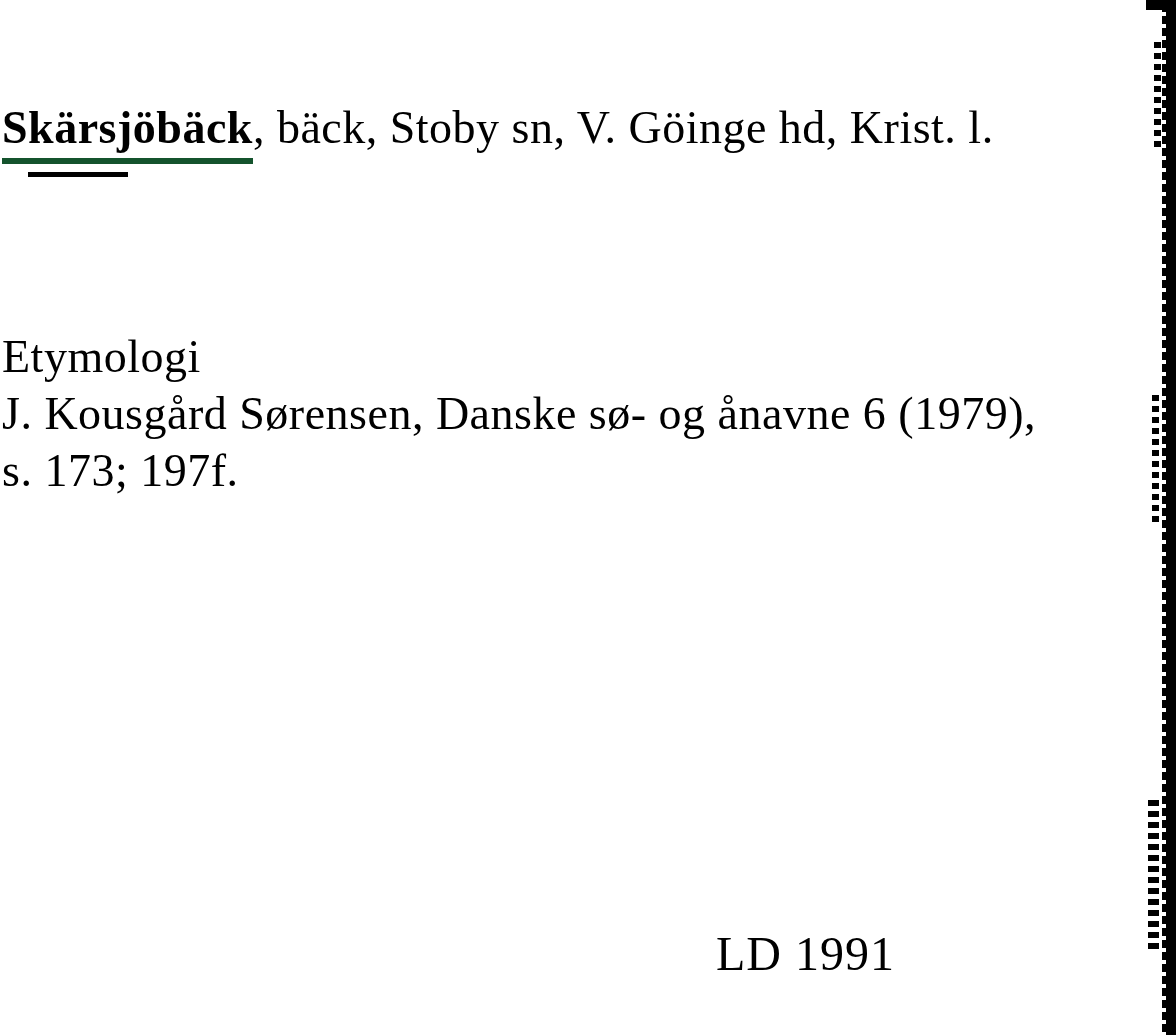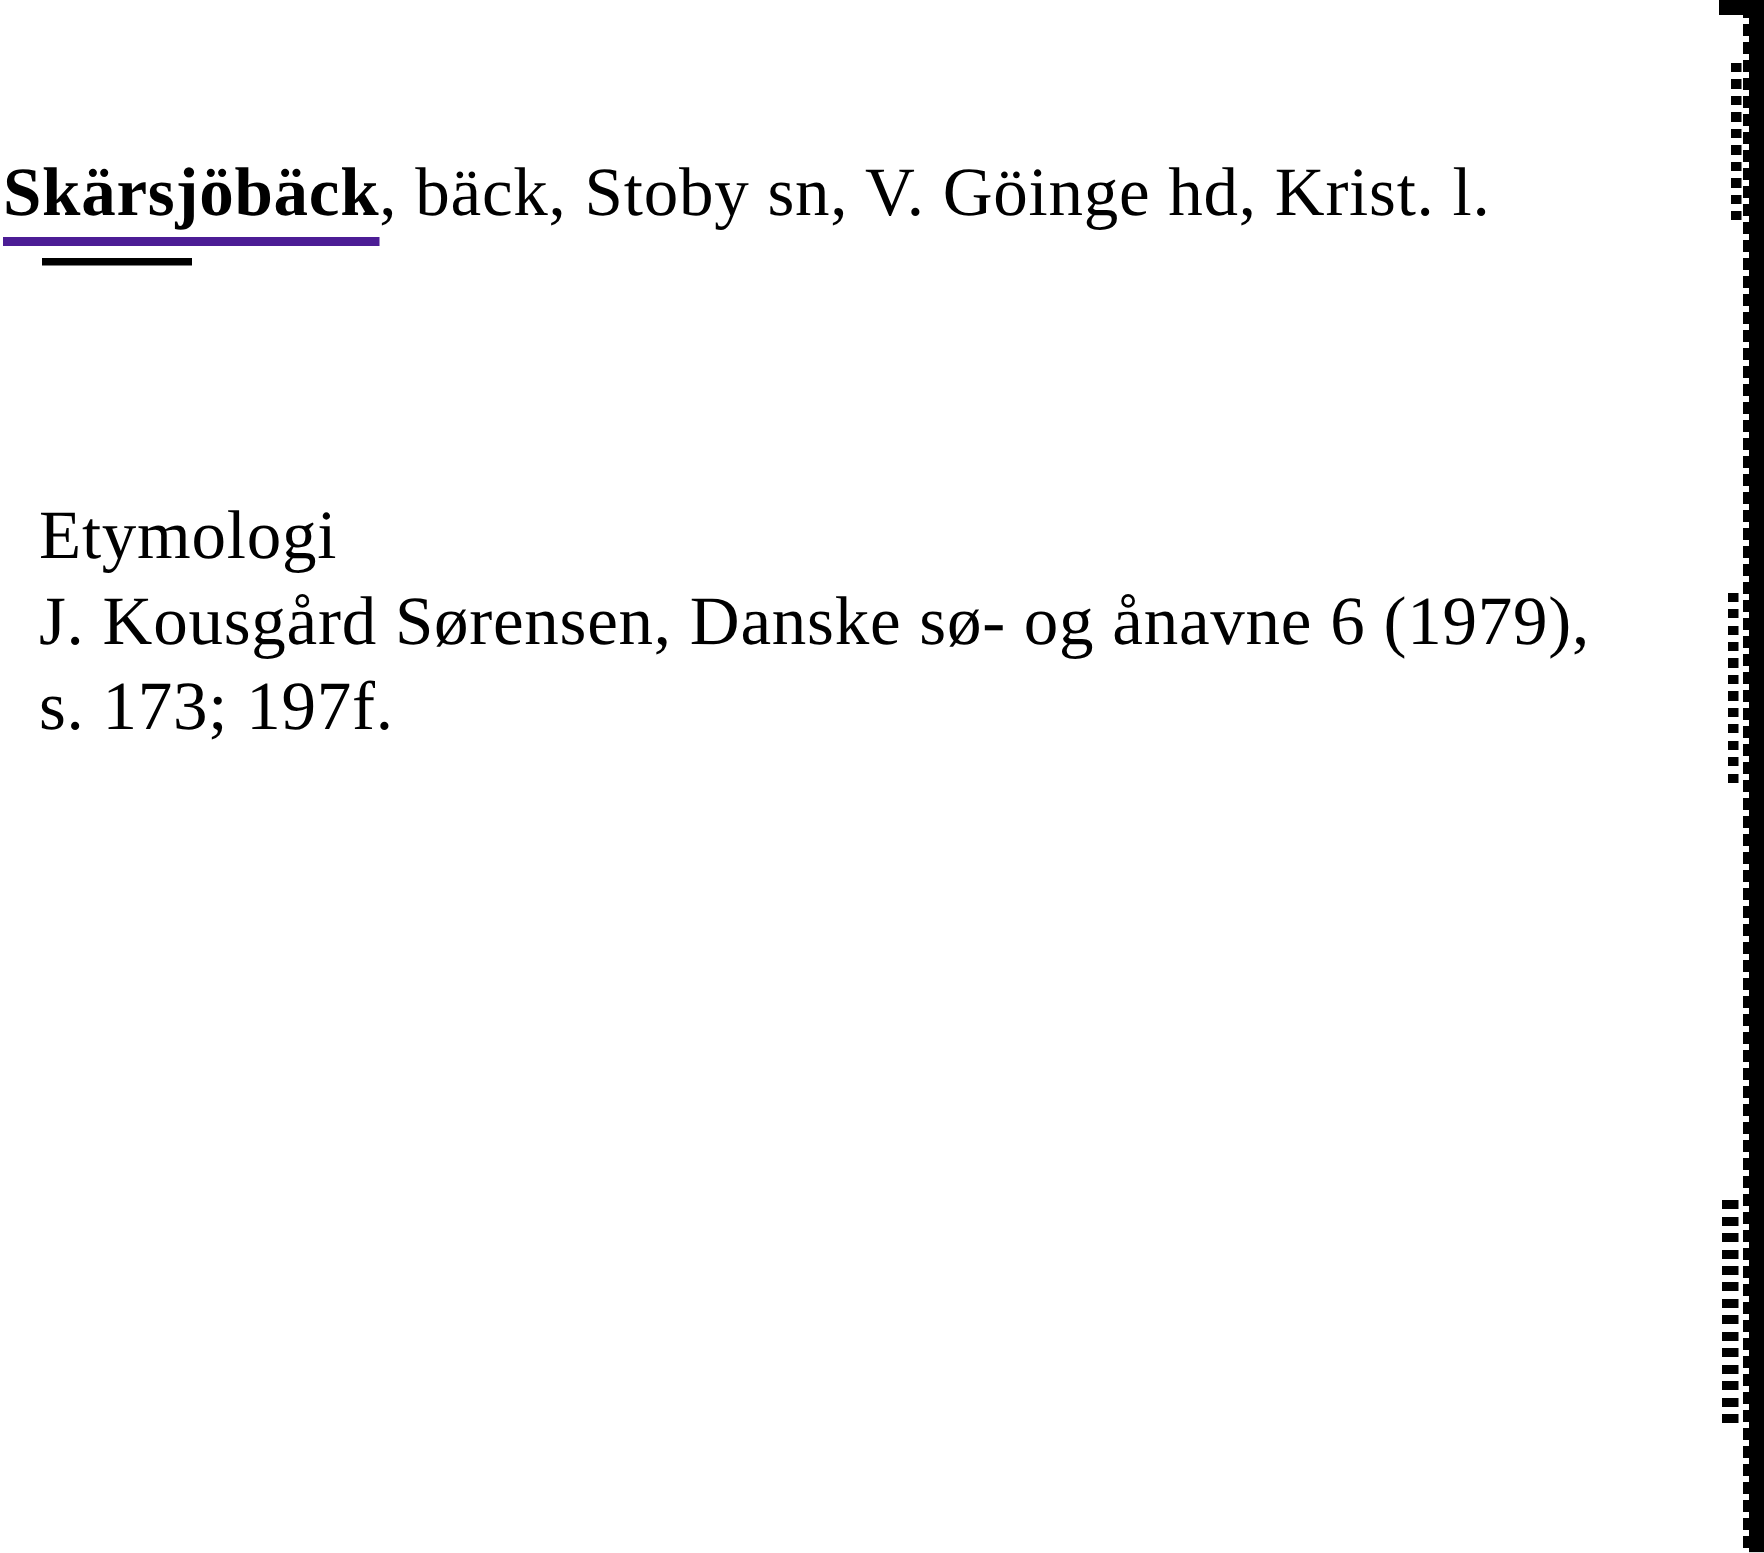--- a/index.html
+++ b/index.html
@@ -22,31 +22,30 @@
     top: 98px;
     width: 1120px;
     font-size: 46px;
     line-height: 60px;
     white-space: nowrap;
     letter-spacing: 0.5px;
   }
   .headword {
     display: inline-block;
     font-weight: bold;
-    border-bottom: 6px solid #4c1d95;
+    border-bottom: 6px solid #14532d;
   }
   .body-block {
     position: absolute;
     left: 2px;
     top: 328px;
     width: 1140px;
     font-size: 46px;
     line-height: 57px;
     letter-spacing: 0.5px;
-    margin-left: 24px;
   }
   .signature {
     position: absolute;
     left: 716px;
     top: 926px;
     font-size: 48px;
     line-height: 56px;
     letter-spacing: 1px;
   }
   
@@ -84,20 +83,21 @@
   <div class="heading">
     <span class="headword">Skärsjöbäck</span><span>, bäck, Stoby sn, V. Göinge hd, Krist. l.</span>
   </div>
 
   <div class="body-block">
     <div>Etymologi</div>
     <div>J. Kousgård Sørensen, Danske sø- og ånavne 6 (1979),</div>
     <div>s. 173; 197f.</div>
   </div>
 
+  <div class="signature">LD 1991</div>
 
   <div class="edge-bar"></div>
   <div class="speck speck-top-nub"></div>
   <div class="speck dashed speck-upper"></div>
   <div class="speck dashed speck-mid"></div>
   <div class="speck dashed speck-lower"></div>
   <div class="speck speck-underline"></div>
 
 </div>
 

